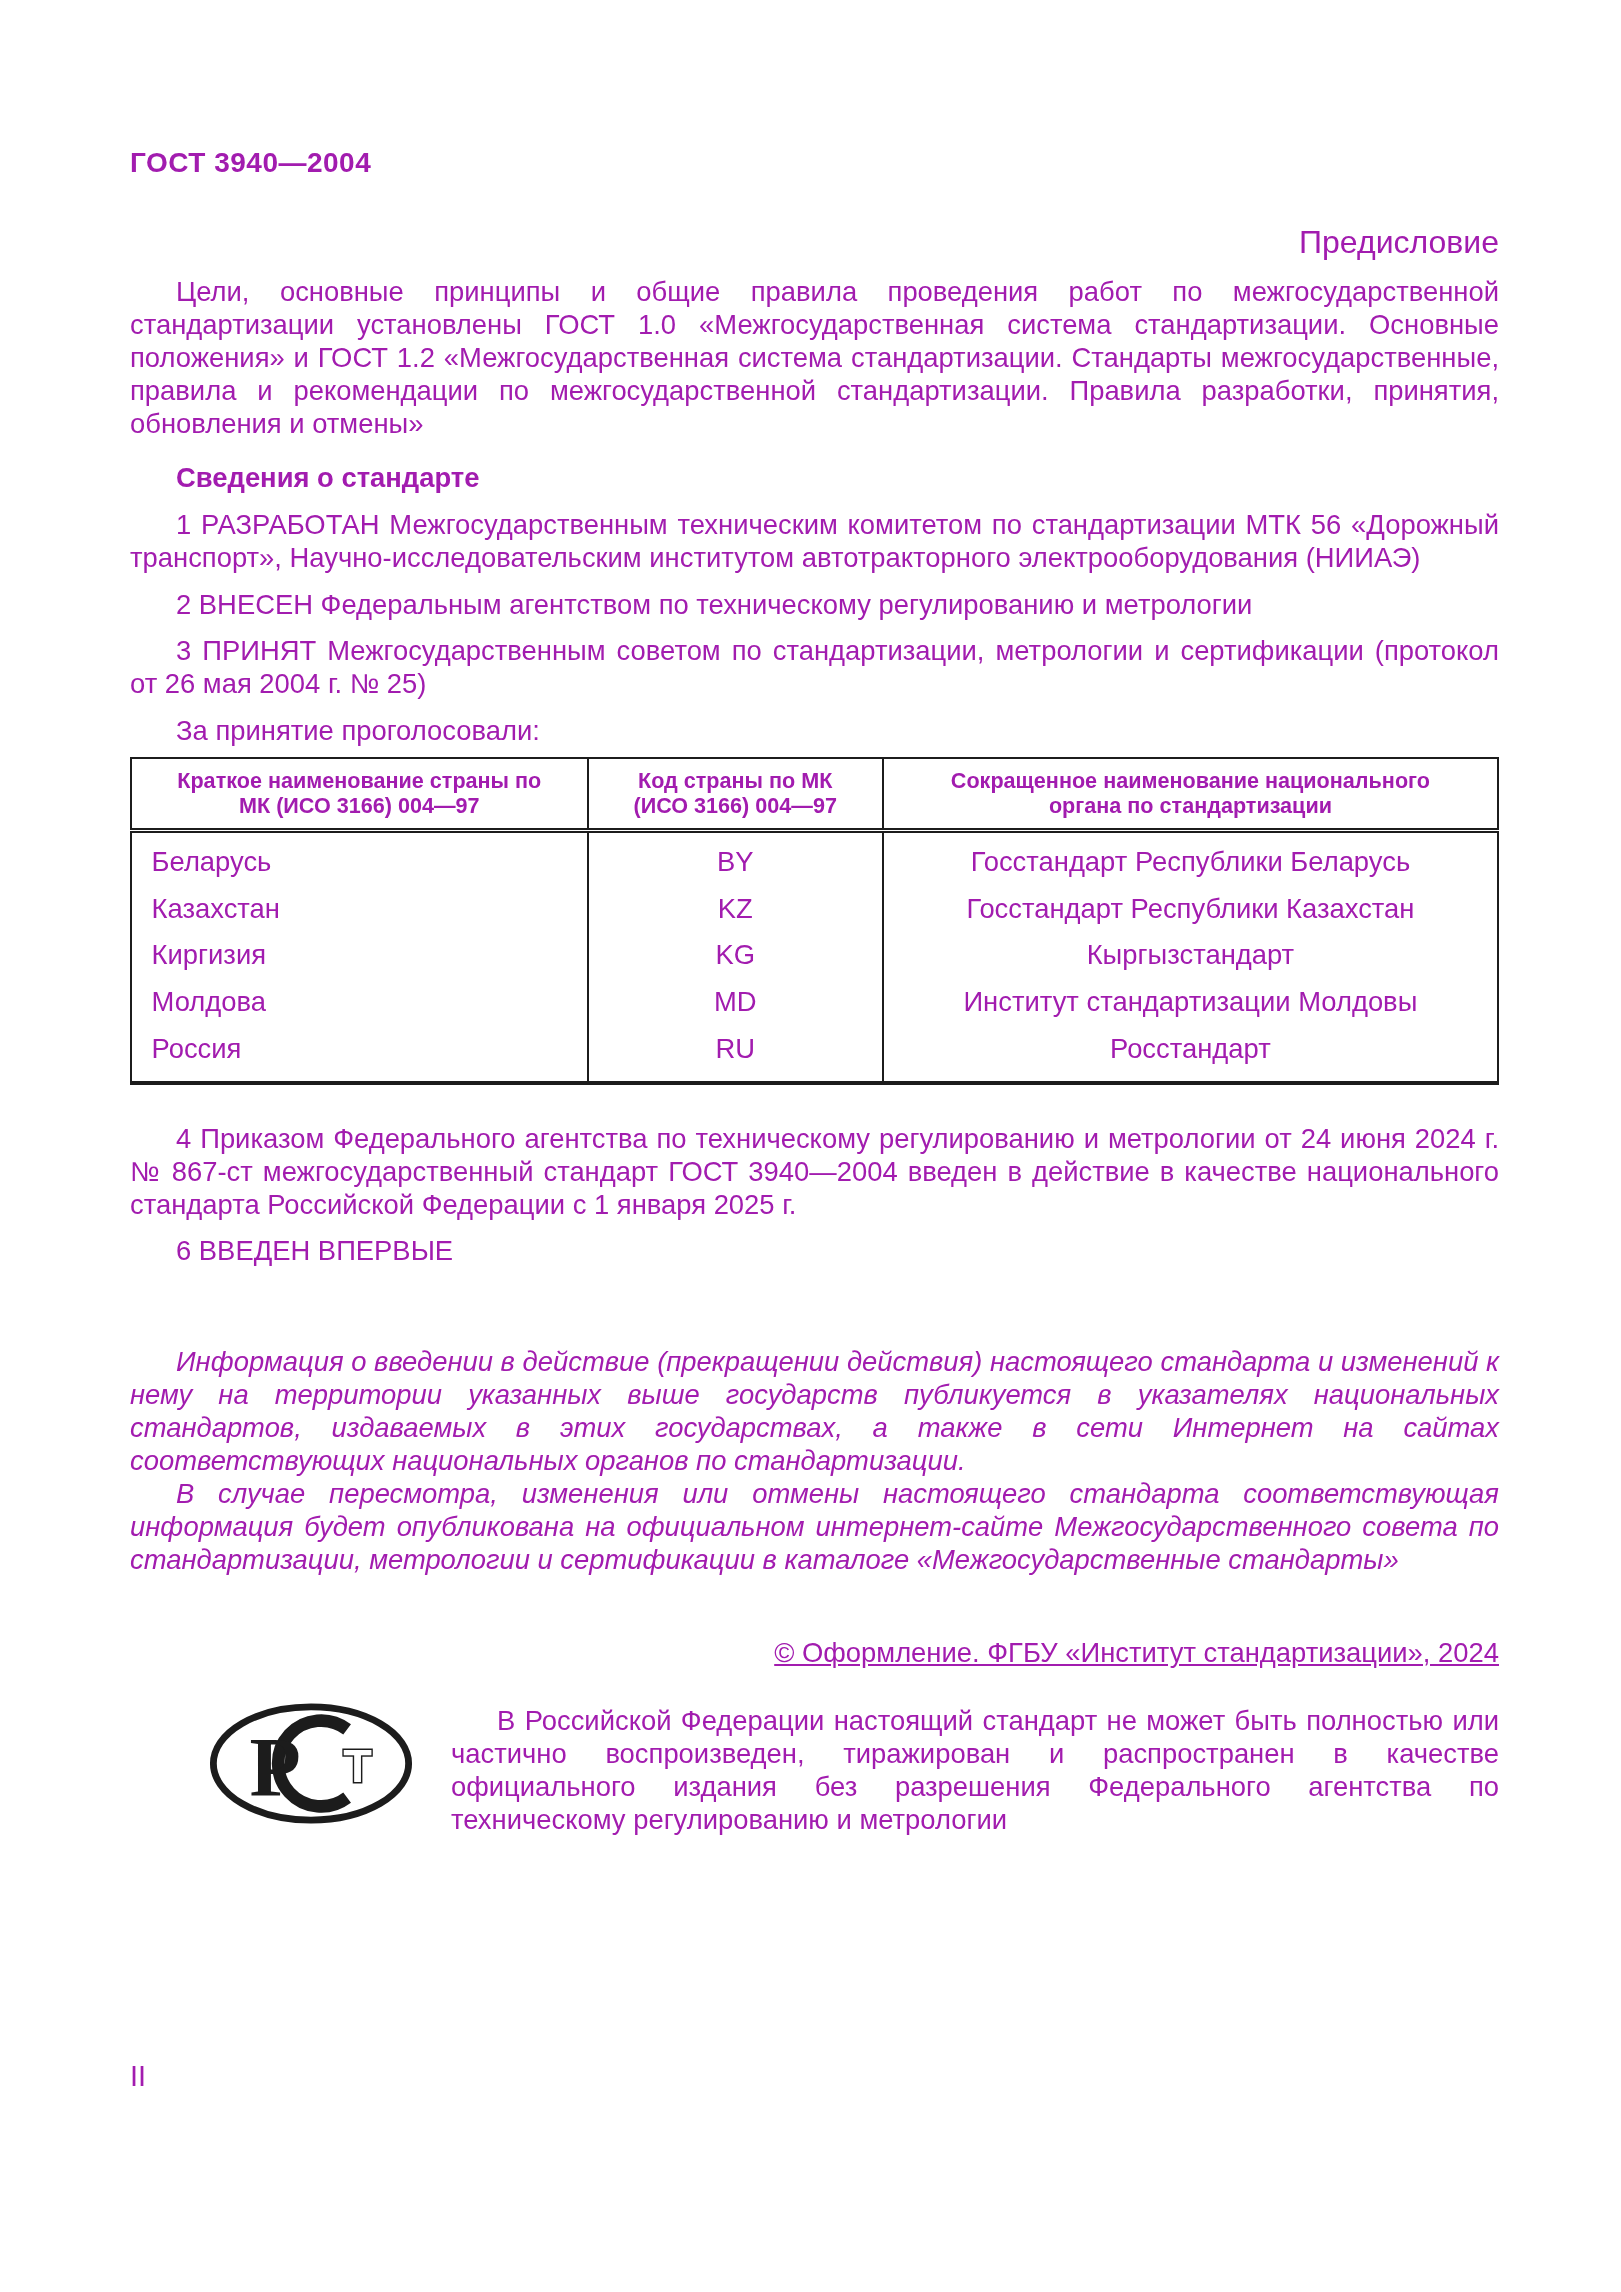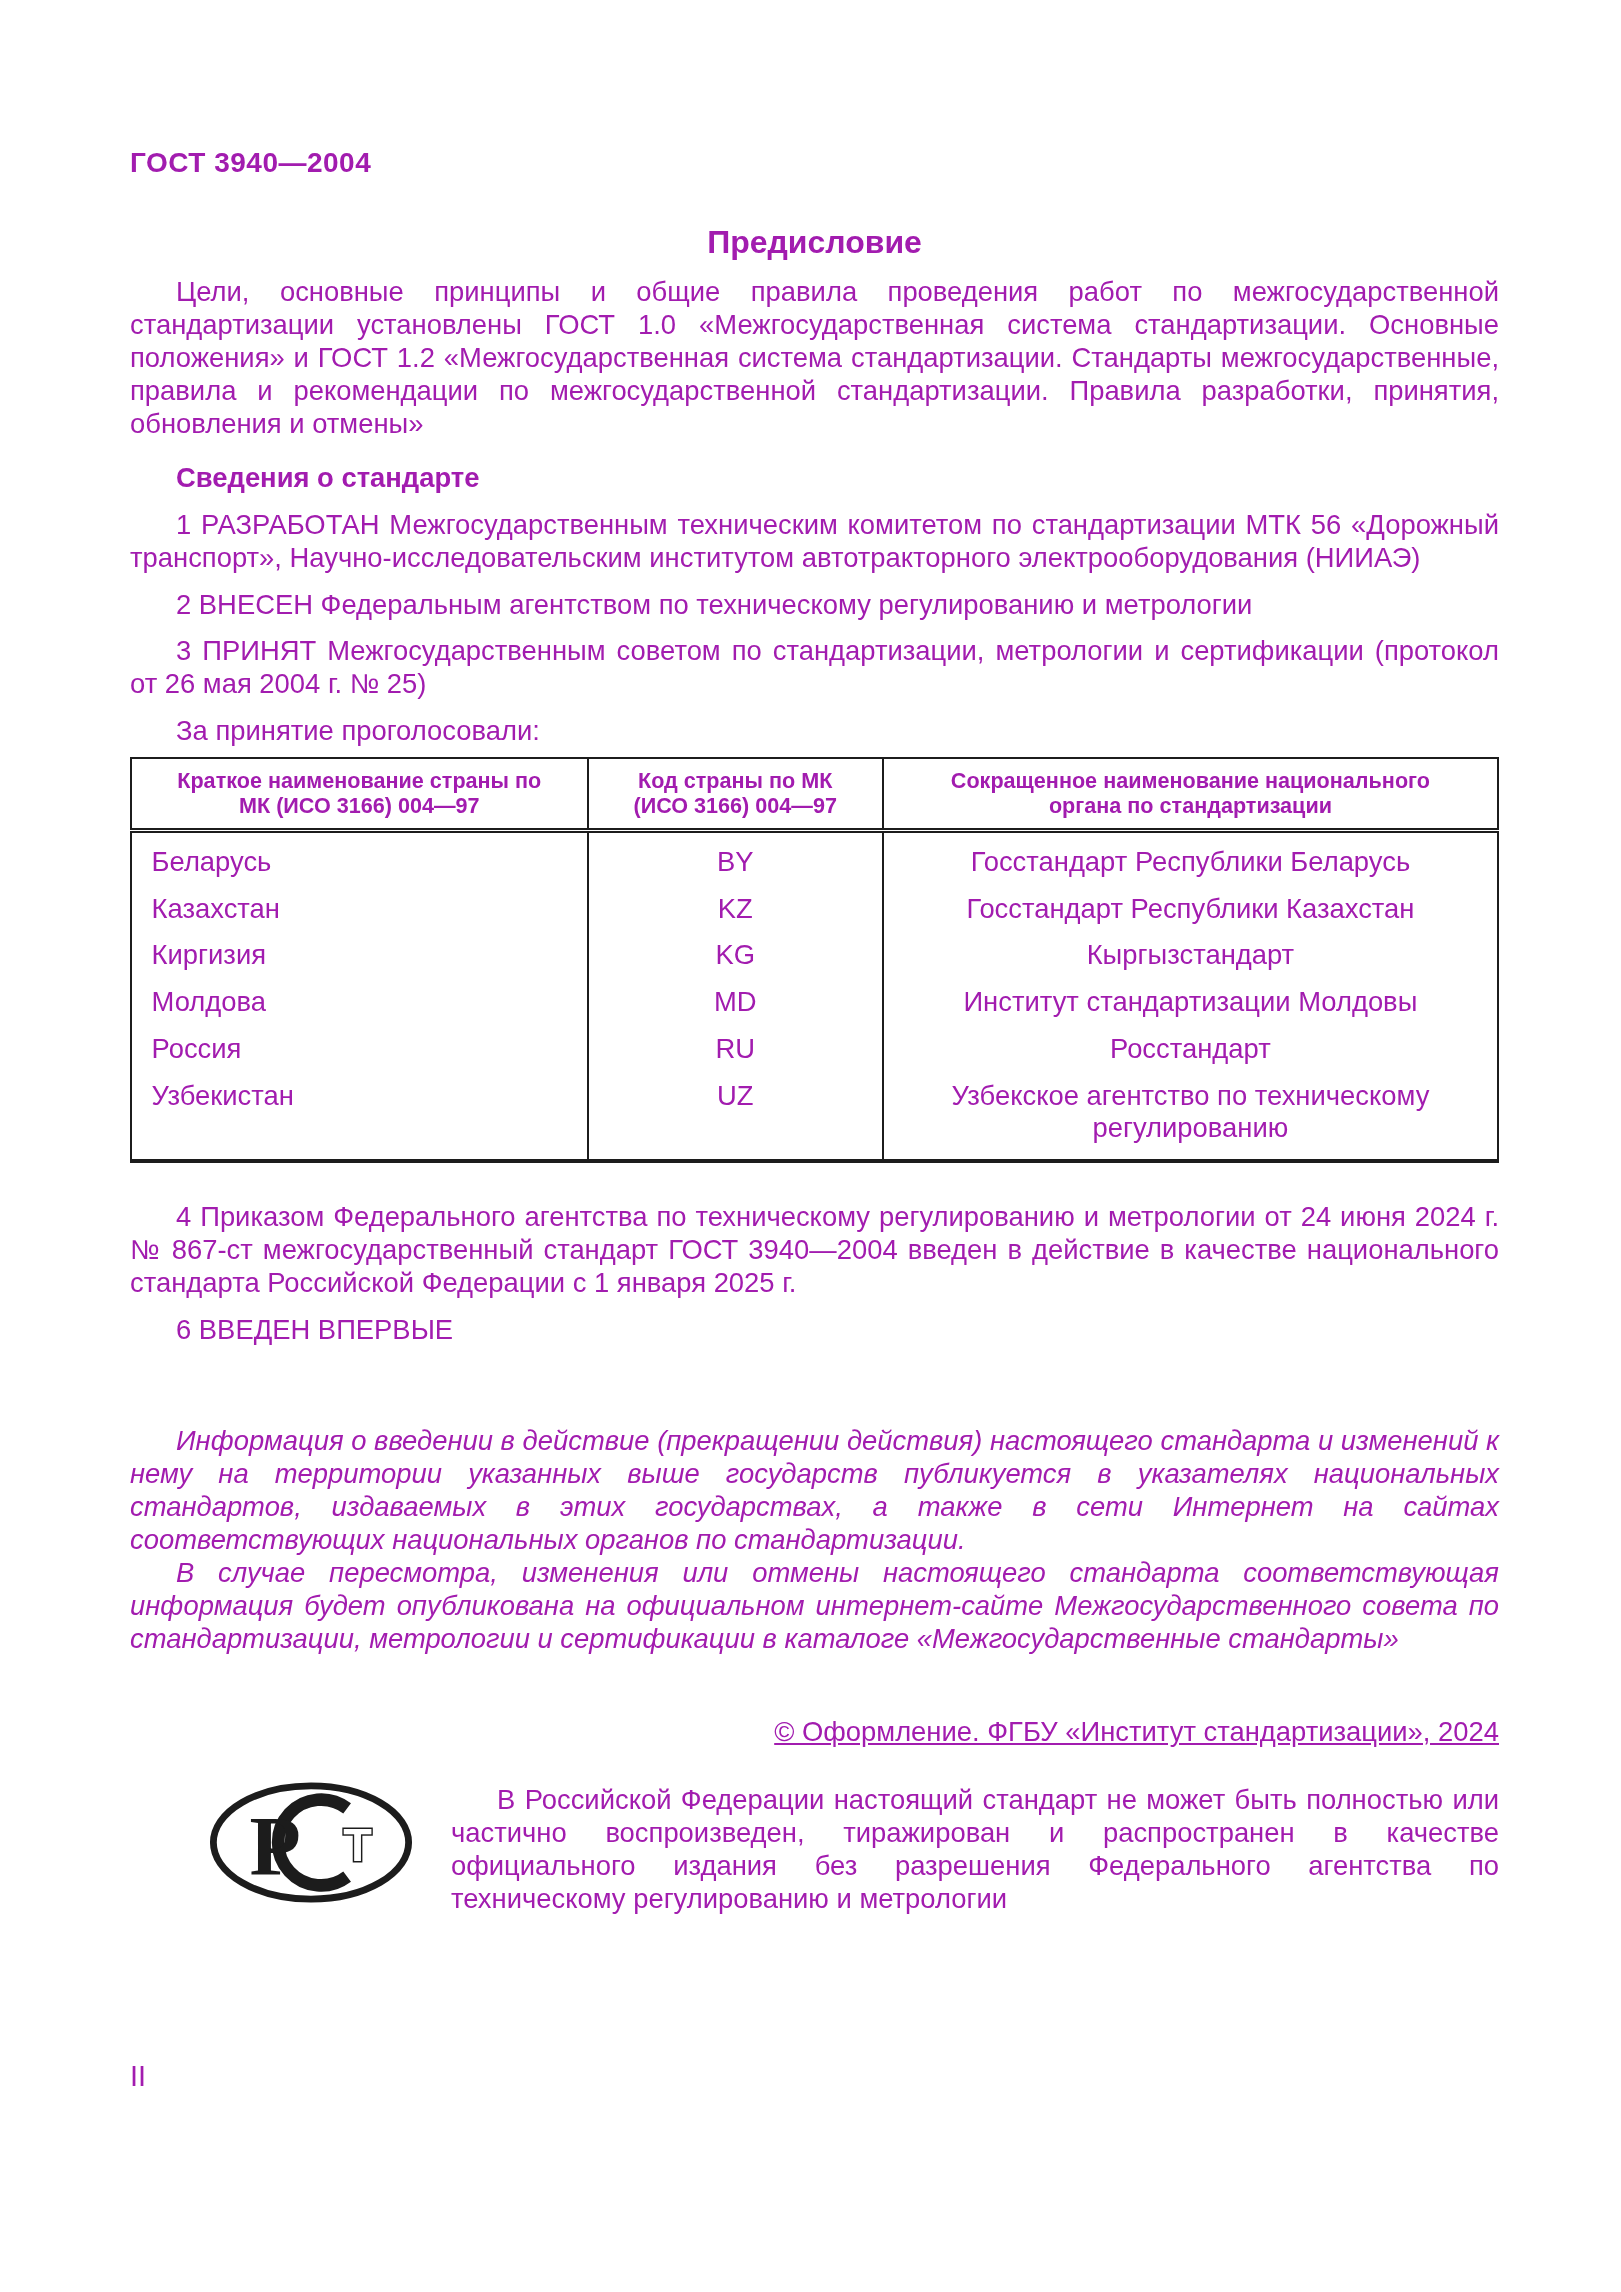--- a/index.html
+++ b/index.html
@@ -20,23 +20,23 @@
     width: 1369px;
   }
   .doc-code {
     margin-top: 147px;
     font-size: 28px;
     font-weight: bold;
     letter-spacing: 0.5px;
   }
   .title {
     margin-top: 45px;
-    text-align: center;
+    text-align: right;
     font-size: 32px;
-    font-weight: bold;
+    font-weight: normal;
   }
   p.body-par {
     margin: 13.7px 0 0 0;
     font-size: 27.4px;
     line-height: 33px;
     text-align: justify;
     text-indent: 46px;
   }
   .intro { margin-top: 35px; }
   .section-heading {
@@ -156,25 +156,20 @@
         <tr>
           <td>Молдова</td>
           <td class="cell-code col-code">MD</td>
           <td class="cell-org">Институт стандартизации Молдовы</td>
         </tr>
         <tr>
           <td>Россия</td>
           <td class="cell-code col-code">RU</td>
           <td class="cell-org">Росстандарт</td>
         </tr>
-        <tr>
-          <td>Узбекистан</td>
-          <td class="cell-code col-code">UZ</td>
-          <td class="cell-org">Узбекское агентство по техническому регулированию</td>
-        </tr>
       </tbody>
     </table>
 
     <p class="body-par" style="margin-top:37px">4 Приказом Федерального агентства по техническому регулированию и метрологии от 24 июня 2024 г. № 867-ст межгосударственный стандарт ГОСТ 3940—2004 введен в действие в качестве национального стандарта Российской Федерации с 1 января 2025 г.</p>
     <p class="body-par">6 ВВЕДЕН ВПЕРВЫЕ</p>
 
     <div class="note">
       <p class="body-par">Информация о введении в действие (прекращении действия) настоящего стандарта и изменений к нему на территории указанных выше государств публикуется в указателях национальных стандартов, издаваемых в этих государствах, а также в сети Интернет на сайтах соответствующих национальных органов по стандартизации.</p>
       <p class="body-par">В случае пересмотра, изменения или отмены настоящего стандарта соответствующая информация будет опубликована на официальном интернет-сайте Межгосударственного совета по стандартизации, метрологии и сертификации в каталоге «Межгосударственные стандарты»</p>
     </div>

